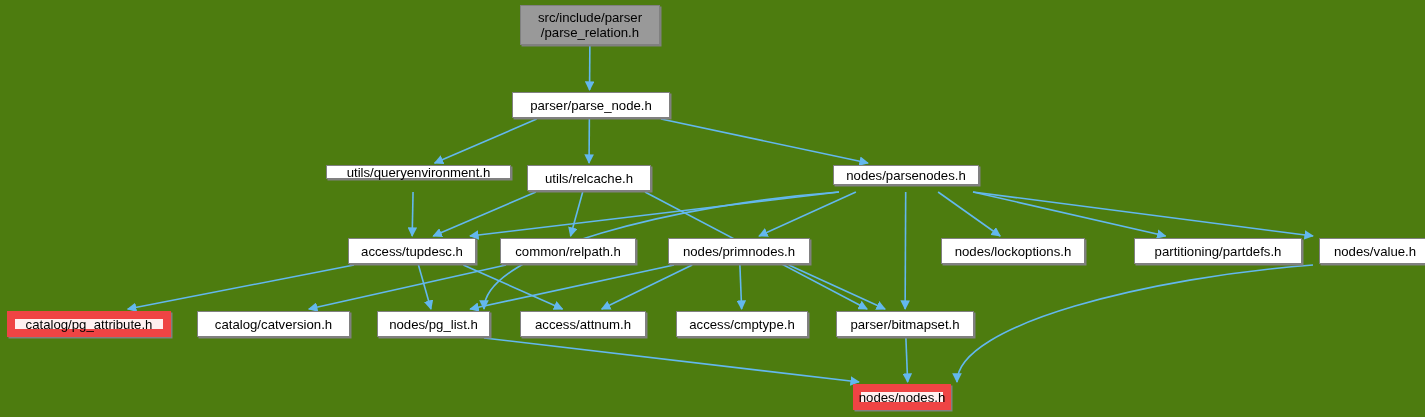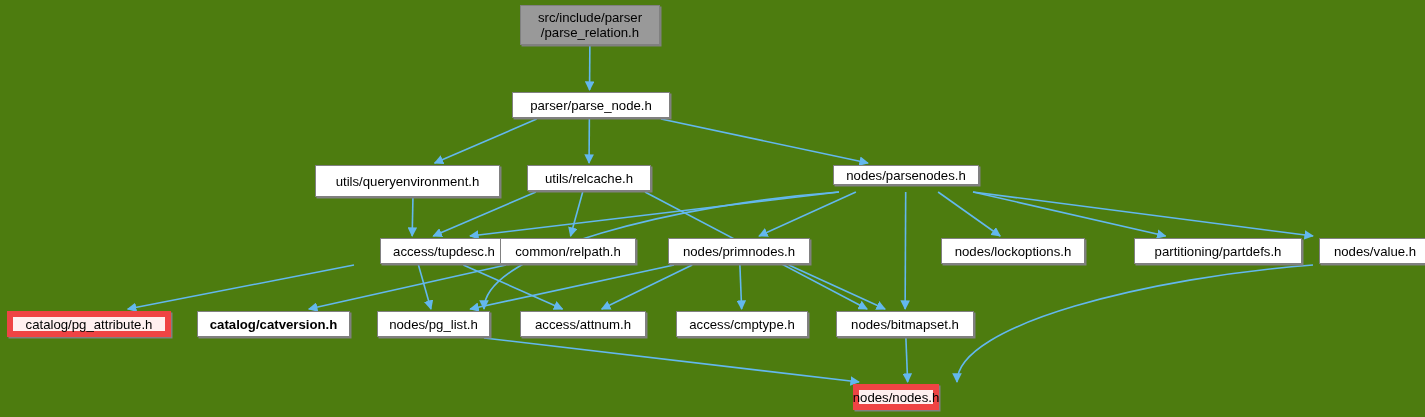--- a/index.html
+++ b/index.html
@@ -40,21 +40,21 @@
     border: 1px solid #808080;
     box-shadow: 1.5px 1.5px 0 0 #808080;
   }
   .node-root {
     background: #999999;
     border: 1px solid #808080;
     box-shadow: 1.5px 1.5px 0 0 #808080;
   }
   .node-hl {
     background: #fff0f0;
-    border: 6px solid #ef4444;
+    border: 8px solid #ef4444;
     box-shadow: 1.5px 1.5px 0 0 #808080;
   }
 </style>
 </head>
 <body>
 
 <div id="graph-root" style="background: #4d7c0f; padding-left: 25px;">
   <svg id="edge-layer" viewBox="0 0 1425 417" width="1425" height="417">
       <defs>
         <marker id="arrow" viewBox="0 0 10 10" refX="9" refY="5" markerWidth="6" markerHeight="6" orient="auto-start-reverse">
@@ -85,30 +85,30 @@
       <path d="M 739.9 265 L 741.64 309" stroke="#63b8ee" stroke-width="1.6" fill="none" marker-end="url(#arrow)"></path>
       <path d="M 788.8 265 L 885.08 309" stroke="#63b8ee" stroke-width="1.6" fill="none" marker-end="url(#arrow)"></path>
       <path d="M 484 338 L 859 382" stroke="#63b8ee" stroke-width="1.6" fill="none" marker-end="url(#arrow)"></path>
       <path d="M 905.9 338 L 907.64 382" stroke="#63b8ee" stroke-width="1.6" fill="none" marker-end="url(#arrow)"></path>
       <path d="M 1313 265 C 1152.8 277, 957 323.5, 957 382" stroke="#63b8ee" stroke-width="1.6" fill="none" marker-end="url(#arrow)"></path>
     </svg>
   <div id="node-layer">
       <div class="node node-root" style="left: 520px; top: 5px; width: 140px; height: 40px;">src/include/parser
 /parse_relation.h</div>
       <div class="node node-plain" style="left: 512px; top: 92px; width: 158px; height: 26px;">parser/parse_node.h</div>
-      <div class="node node-plain" style="left: 315px; top: 165px; width: 185px; height: 32px; text-align: center;">utils/queryenvironment.h</div>
+      <div class="node node-plain" style="left: 326px; top: 165px; width: 185px; height: 14px; text-align: center;">utils/queryenvironment.h</div>
       <div class="node node-plain" style="left: 527px; top: 165px; width: 124px; height: 26px;">utils/relcache.h</div>
       <div class="node node-plain" style="left: 833px; top: 165px; width: 146px; height: 20px;">nodes/parsenodes.h</div>
-      <div class="node node-plain" style="left: 348px; top: 238px; width: 128px; height: 26px; margin-left: 32px;">access/tupdesc.h</div>
+      <div class="node node-plain" style="left: 348px; top: 238px; width: 128px; height: 26px;">access/tupdesc.h</div>
       <div class="node node-plain" style="left: 500px; top: 238px; width: 136px; height: 26px;">common/relpath.h</div>
       <div class="node node-plain" style="left: 668px; top: 238px; width: 142px; height: 26px; text-align: right;">nodes/primnodes.h</div>
       <div class="node node-plain" style="left: 941px; top: 238px; width: 144px; height: 26px;">nodes/lockoptions.h</div>
       <div class="node node-plain" style="left: 1117px; top: 238px; width: 168px; height: 26px; margin-left: 17px;">partitioning/partdefs.h</div>
       <div class="node node-plain" style="left: 1307px; top: 238px; width: 112px; height: 26px; margin-left: 12px;">nodes/value.h</div>
       <div class="node node-hl" style="left: 7px; top: 311px; width: 164px; height: 26px;">catalog/pg_attribute.h</div>
-      <div class="node node-plain" style="left: 197px; top: 311px; width: 153px; height: 26px; font-weight: bold;">catalog/catversion.h</div>
+      <div class="node node-plain" style="left: 197px; top: 311px; width: 153px; height: 26px;">catalog/catversion.h</div>
       <div class="node node-plain" style="left: 377px; top: 311px; width: 113px; height: 26px;">nodes/pg_list.h</div>
       <div class="node node-plain" style="left: 520px; top: 311px; width: 126px; height: 26px;">access/attnum.h</div>
       <div class="node node-plain" style="left: 676px; top: 311px; width: 132px; height: 26px;">access/cmptype.h</div>
-      <div class="node node-plain" style="left: 836px; top: 311px; width: 138px; height: 26px;">nodes/bitmapset.h</div>
-      <div class="node node-hl" style="left: 853px; top: 384px; width: 86px; height: 26px;">nodes/nodes.h</div>
+      <div class="node node-plain" style="left: 836px; top: 311px; width: 138px; height: 26px;">parser/bitmapset.h</div>
+      <div class="node node-hl" style="left: 853px; top: 384px; width: 98px; height: 26px;">nodes/nodes.h</div>
     </div>
 </div>
 
 </body></html>

